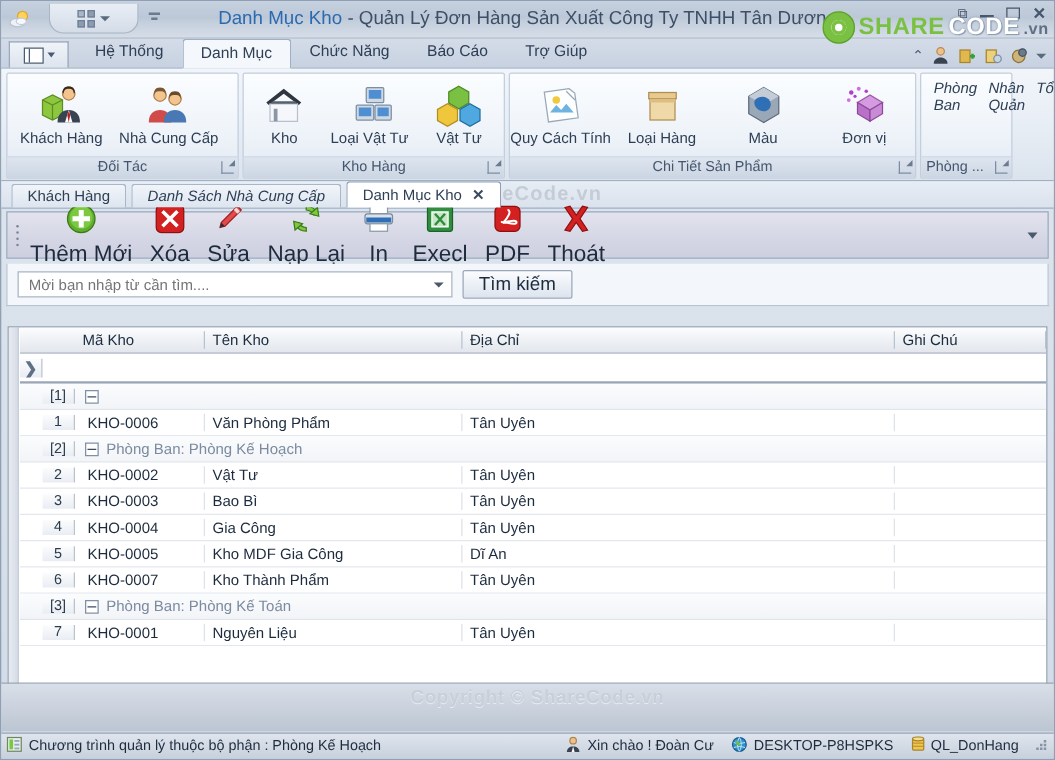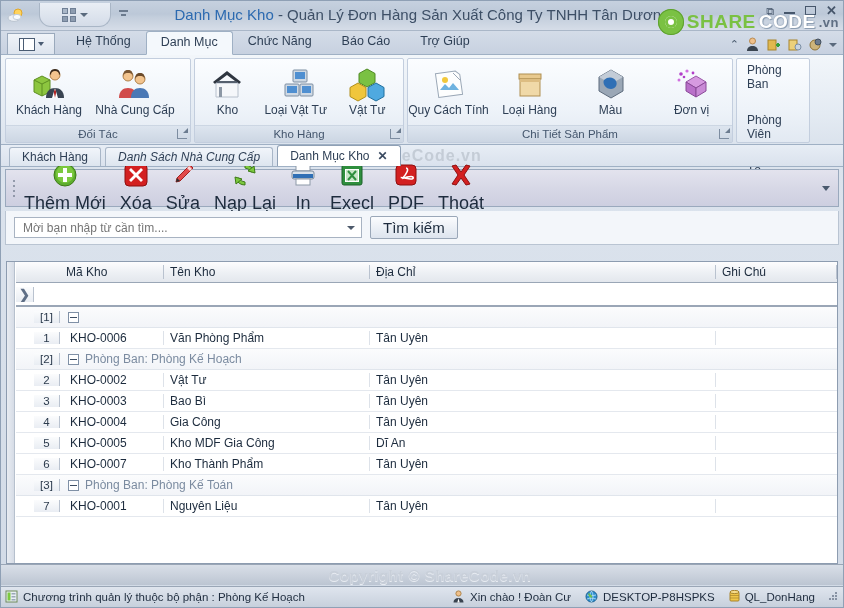--- a/index.html
+++ b/index.html
@@ -139,21 +139,21 @@
     width: 10px; height: 10px;
     border: 1px solid #7d8da1; border-top:none;border-right:none;
   }
   .dlg-launcher::after{content:"";position:absolute;right:-1px;top:-1px;width:0;height:0;border-left:5px solid transparent;border-bottom:5px solid #6c7c90;}
   .ritem {
     width: 86px; text-align: center; cursor: default;
     padding-top: 2px;
   }
   .ritem .ico { height: 38px; display:flex;align-items:center;justify-content:center;}
   .ritem .lbl { font-size: 12px; color: #2e3f55; margin-top: 1px; }
-  .vgroup { display:flex;flex-direction:column; padding: 2px 6px; gap: 18px;}
+  .vgroup { display:flex;flex-direction:row; padding: 2px 6px; gap: 1px; font-style: italic;}
   .vgroup .vitem { font-size:12px;color:#2e3f55;padding:2px 4px;cursor:default;}
 
   
   .doctabs {
     position: relative;
     height: 22px;
     background: linear-gradient(to bottom,#e7edf5,#dae2ed);
     display: flex; align-items: flex-end; padding-left: 8px;
     border-bottom: 1px solid #9fb0c4;
   }
@@ -266,21 +266,21 @@
   .grouprow { background: linear-gradient(to bottom,#fbfcfd,#f2f4f8); border-bottom:1px solid #e0e5ec; }
   .grouprow .c-grp { flex:1 1 auto; display:flex;align-items:center;gap:6px;padding-left:8px;
                      color:#7b8ba0;font-size:12px;}
   .expander { width:11px;height:11px;border:1px solid #7f90a6;background:#fff;
               display:inline-flex;align-items:center;justify-content:center;flex:0 0 11px;}
   .expander::after{content:"";width:7px;height:1px;background:#3c4d63;}
   .grid-empty { background:#fff; }
 
   
   .wm-bottom {
-    position:absolute; left:0; right:0; bottom: 22px; height: 21px;
+    position:absolute; left:0; right:0; bottom: 22px; height: 39px;
     background: linear-gradient(to bottom,#d9dfe8,#bcc5d2);
     border-top:1px solid #9aa6b6;
     text-align:center; line-height:21px;
     font-size:15px; font-weight:bold; color:#c8cfd9;
     text-shadow: 0 1px 0 #e8ecf2;
     letter-spacing:.5px;
     padding-left:16px;
   }
 
   
@@ -517,21 +517,21 @@
       </div>
       <div class="rgroup-title">
         <span>Chi Tiết Sản Phẩm</span>
         <span class="dlg-launcher"></span>
       </div>
     </div>
 
     <div class="rgroup" style="width:74px;">
       <div class="rgroup-items vgroup">
         <div class="vitem">Phòng Ban</div>
-        <div class="vitem">Phòng Viên</div>
+        <div class="vitem">Nhân Quản</div>
         <div class="vitem">Tổ</div>
       </div>
       <div class="rgroup-title" style="text-align:left;padding-left:4px;">
         <span>Phòng ...</span>
         <span class="dlg-launcher"></span>
       </div>
     </div>
   </div>
 
   <div class="doctabs">

